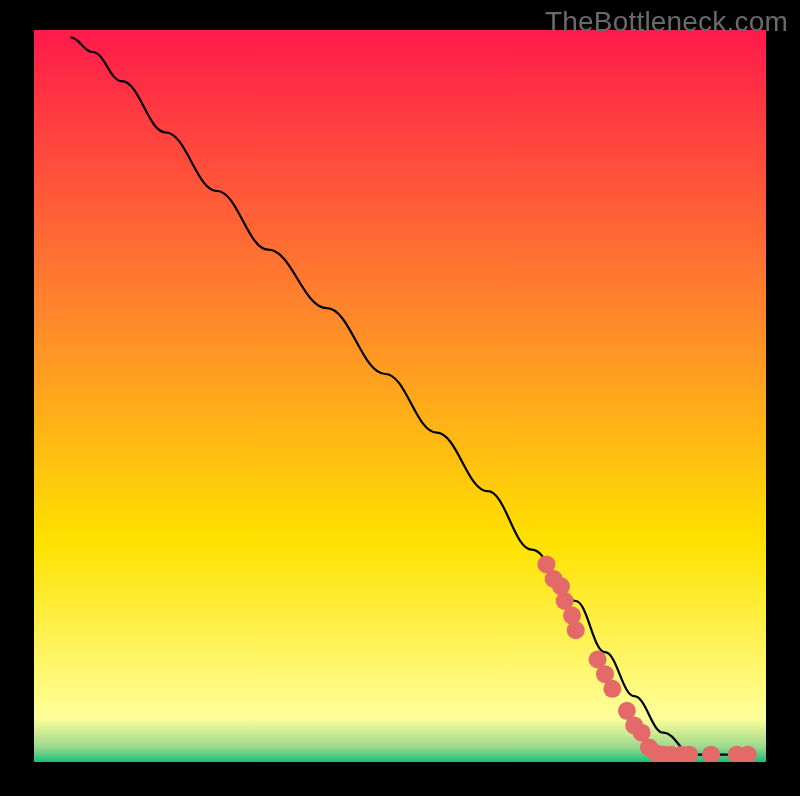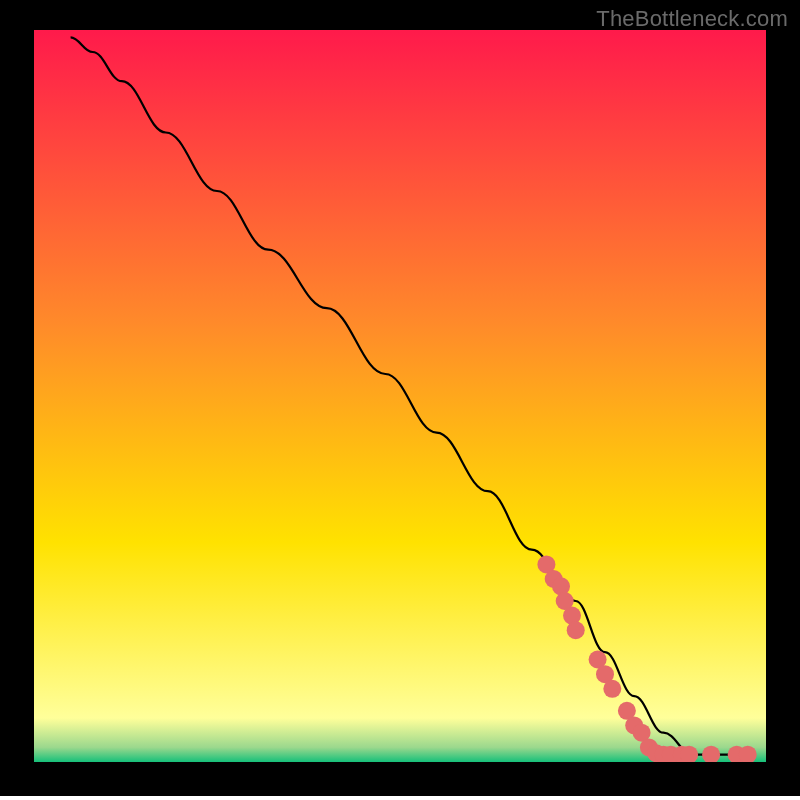--- a/index.html
+++ b/index.html
@@ -11,21 +11,21 @@
   .stage {
     position: relative;
     width: 800px;
     height: 800px;
     overflow: hidden;
   }
   .attribution {
     position: absolute;
     top: 6px;
     right: 12px;
-    font-size: 22px;
+    font-size: 28px;
     color: #6a6a6a;
     font-family: Arial, sans-serif;
     letter-spacing: 0.2px;
   }
   svg { display: block; }
 </style>
 </head>
 <body>
 
 <div class="stage">

